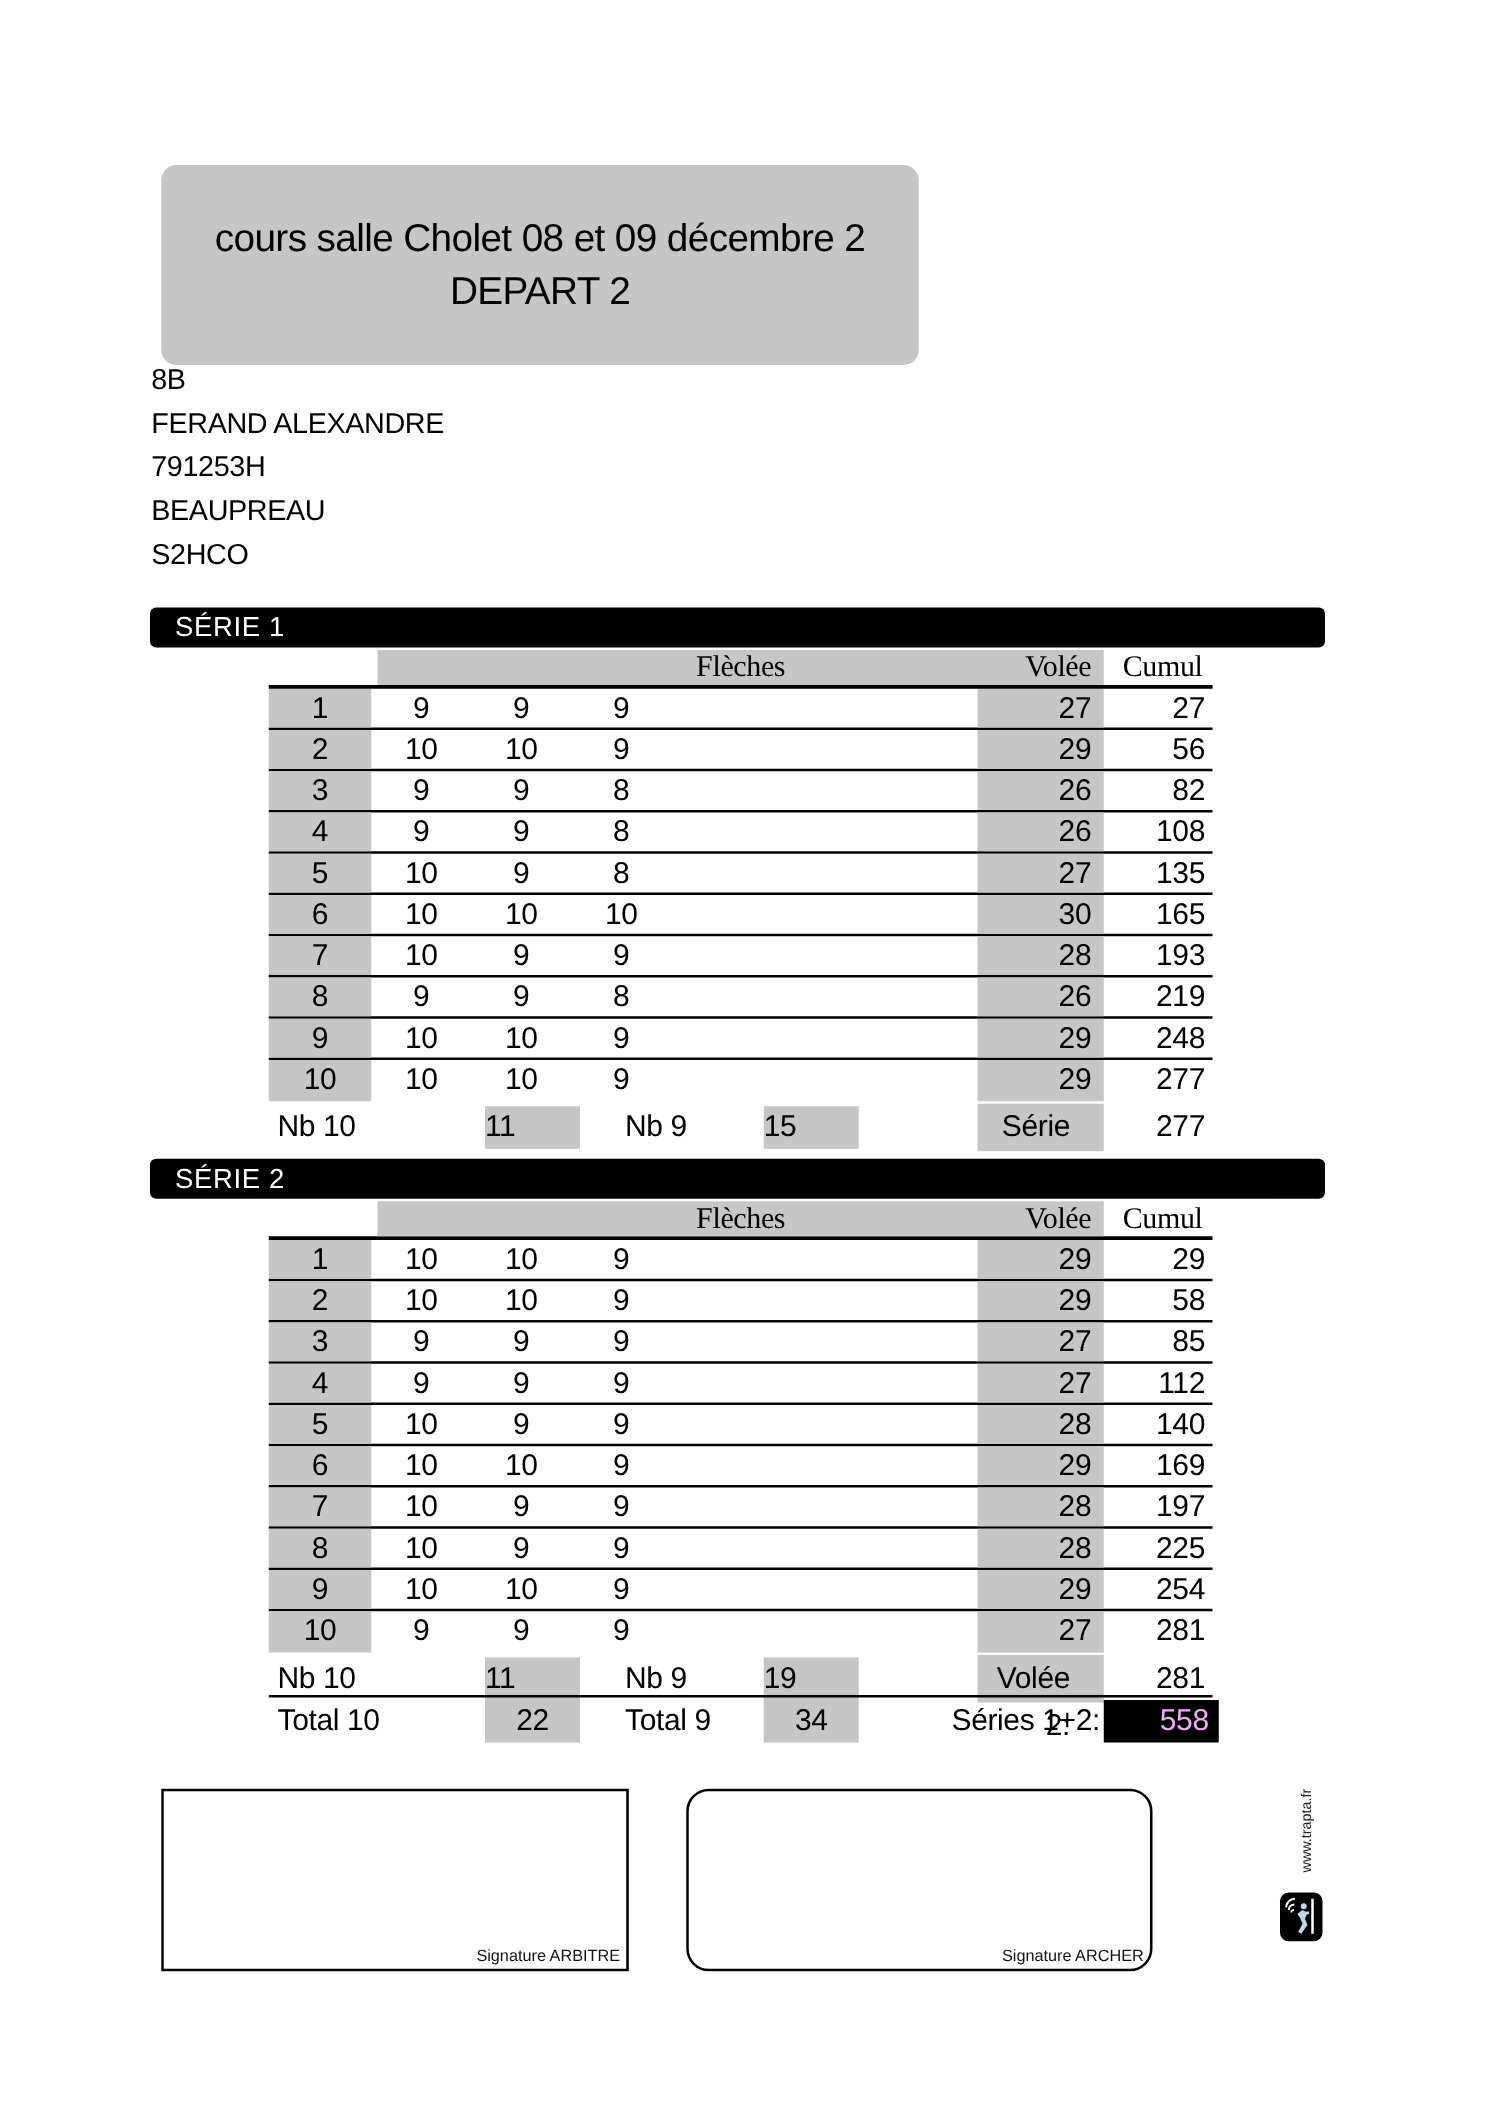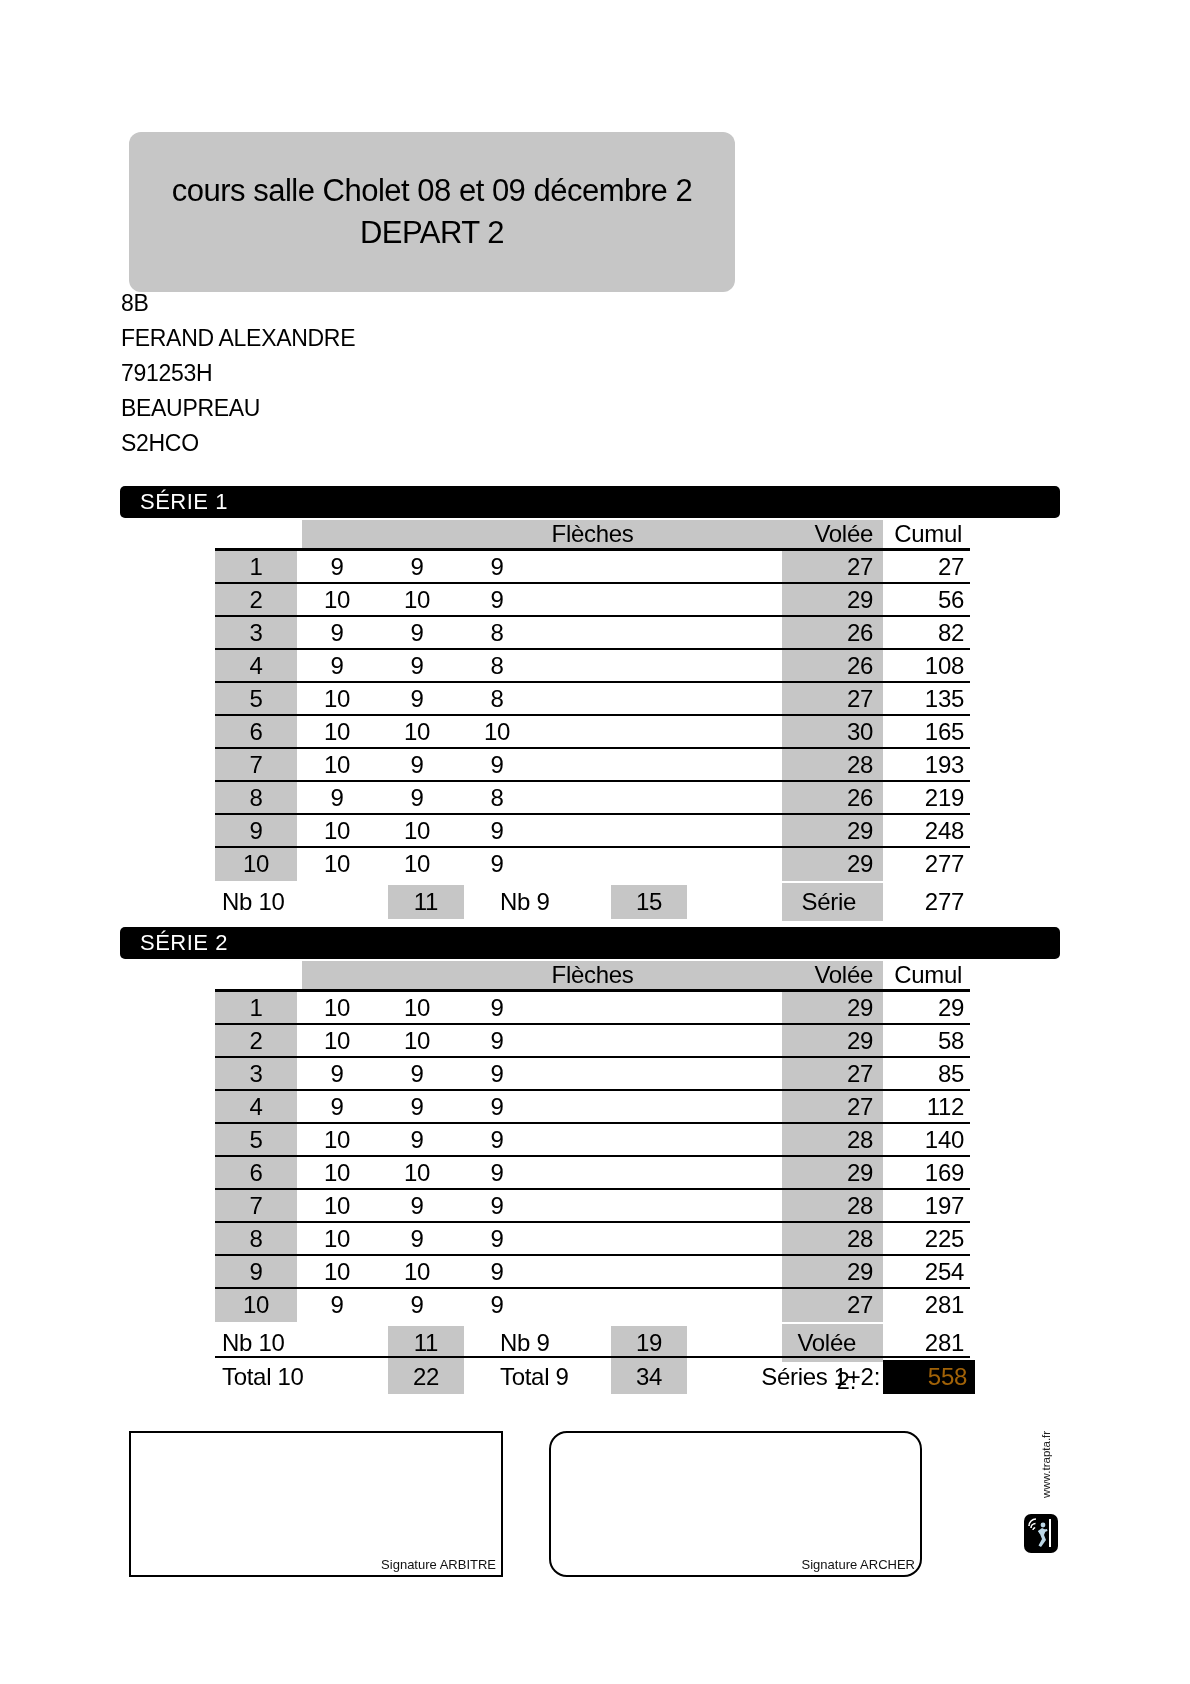--- a/index.html
+++ b/index.html
@@ -15,21 +15,21 @@
 
   
   .archer-info{position:absolute;left:121px;top:286px;font-size:23px;line-height:35px;letter-spacing:-0.3px;}
 
   
   .series{position:absolute;left:120px;width:940px;}
   .series-bar{height:32px;background:#000;border-radius:5px;color:#fff;
               display:flex;align-items:center;padding-left:20px;box-sizing:border-box;
               font-size:22px;letter-spacing:0.5px;}
   .table{position:relative;margin-left:95px;width:755px;}
-  .thead{position:relative;height:28px;border-bottom:3px solid #000;margin-top:2px;}
+  .thead{position:relative;height:28px;border-bottom:3px solid #000;margin-top:2px;font-family:Liberation Serif, serif;}
   .thead-gray{position:absolute;left:87px;top:0;width:581px;height:100%;background:#c6c6c6;}
   .h-fleches{position:absolute;left:87px;top:0;width:581px;height:100%;text-align:center;
              font-size:24px;line-height:28px;letter-spacing:-0.3px;}
   .h-volee{position:absolute;left:567px;top:0;width:101px;height:100%;text-align:right;
            padding-right:10px;box-sizing:border-box;font-size:24px;line-height:28px;letter-spacing:-0.3px;}
   .h-cumul{position:absolute;left:668px;top:0;width:87px;height:100%;text-align:right;
            padding-right:8px;box-sizing:border-box;font-size:24px;line-height:28px;letter-spacing:-0.3px;}
 
   .row{display:grid;grid-template-columns:82px 80px 80px 80px 245px 101px 87px;
        height:33px;box-sizing:border-box;border-bottom:2px solid #000;}
@@ -37,35 +37,35 @@
   .cell{font-size:24px;line-height:31px;letter-spacing:-0.3px;box-sizing:border-box;}
   .c-num{background:#c6c6c6;text-align:center;}
   .c-arrow{text-align:center;}
   .c-volee{background:#c6c6c6;text-align:right;padding-right:10px;}
   .c-cumul{text-align:right;padding-right:6px;}
 
   .nbrow{position:relative;margin-left:95px;width:760px;height:38px;margin-top:2px;
          font-size:24px;letter-spacing:-0.3px;}
   .nb-label{position:absolute;top:0;line-height:38px;}
   .nb-box{position:absolute;top:2px;width:76px;height:34px;background:#c6c6c6;
-          text-align:center;line-height:34px;}
+          line-height:34px;}
   .serie-total-label{position:absolute;left:567px;top:0;width:101px;height:38px;background:#c6c6c6;
           text-align:right;padding-right:27px;box-sizing:border-box;line-height:38px;}
   .serie-total-value{position:absolute;left:668px;top:0;width:87px;height:38px;
           text-align:right;padding-right:6px;box-sizing:border-box;line-height:38px;}
 
   .totalrow{position:absolute;left:215px;top:1356px;width:760px;height:40px;
             font-size:24px;letter-spacing:-0.3px;}
   .totalrow .topline{position:absolute;left:0;top:0;width:755px;height:0;border-top:2px solid #000;}
   .total-label{position:absolute;top:2px;line-height:38px;}
   .total-box{position:absolute;top:4px;width:76px;height:34px;background:#c6c6c6;
              text-align:center;line-height:34px;}
   .series-sum-label{position:absolute;left:420px;top:2px;width:245px;text-align:right;line-height:38px;}
   .grand-total-box{position:absolute;left:668px;top:4px;width:92px;height:34px;background:#000;
-                   color:#a16207;text-align:right;padding-right:8px;box-sizing:border-box;line-height:34px;}
+                   color:#f0abfc;text-align:right;padding-right:8px;box-sizing:border-box;line-height:34px;}
 
   
   .sig-box{position:absolute;top:1431px;height:146px;border:2px solid #000;box-sizing:border-box;}
   .sig-box.arbitre{left:129px;width:374px;}
   .sig-box.archer{left:549px;width:373px;border-radius:18px;}
   .sig-label{position:absolute;right:5px;bottom:3px;font-size:13px;color:#111;}
 
   
   .website{position:absolute;left:1040px;top:1414px;height:84px;font-size:11.5px;color:#222;
            writing-mode:vertical-rl;transform:rotate(180deg);text-align:left;}

